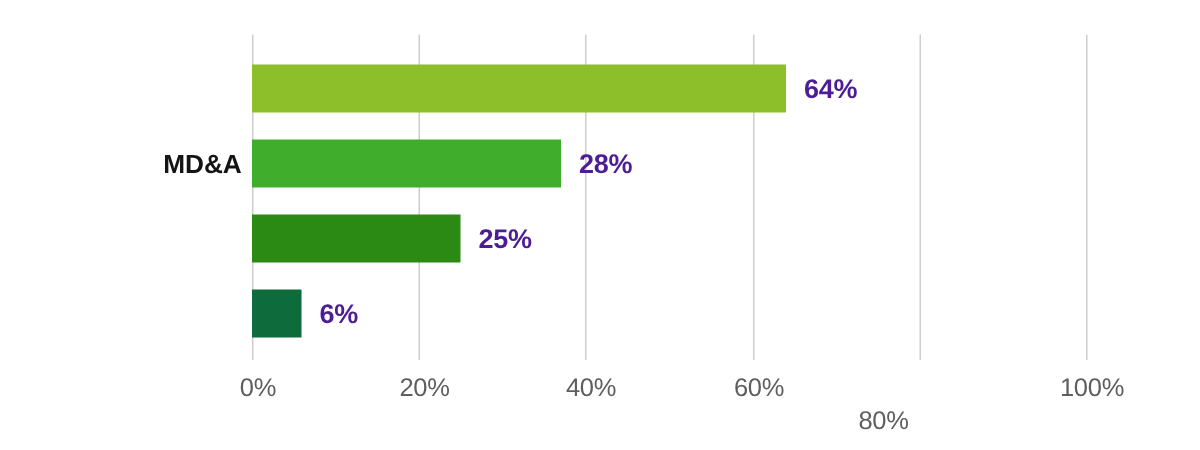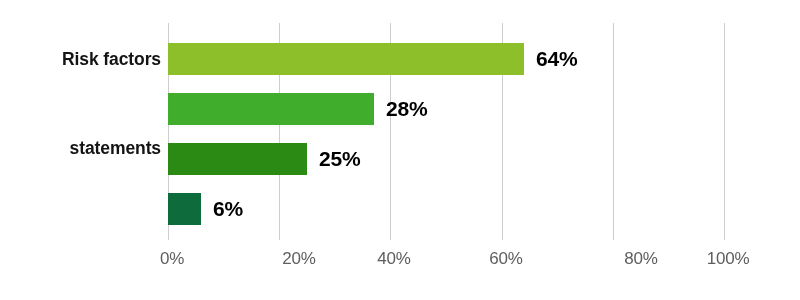--- a/index.html
+++ b/index.html
@@ -43,23 +43,23 @@
     position: absolute;
     left: 0;
     top: 0;
     height: 32px;
   }
   .bar-value {
     position: absolute;
     top: 0;
     height: 32px;
     line-height: 32px;
-    font-size: 21px;
+    font-size: 18px;
     font-weight: bold;
-    color: #000000;
+    color: #4c1d95;
     white-space: nowrap;
     letter-spacing: -0.2px;
   }
 
   
   .cat-label {
     position: absolute;
     right: 0;
     width: 155px;
     text-align: right;
@@ -88,25 +88,24 @@
     white-space: nowrap;
     letter-spacing: -0.2px;
   }
 </style>
 </head>
 <body>
 
 <div id="chart-root">
 
   <div id="cat-labels">
-    <div class="cat-label" style="top:48px;">
-      <div>Risk factors</div>
+    <div class="cat-label" style="top:98px;">
+      <div>MD&amp;A</div>
     </div>
     <div class="cat-label" style="top:137px;">
-      <div>statements</div>
     </div>
   </div>
 
   <div id="plot-area">
 
     <div class="gridline" style="left:0px;"></div>
     <div class="gridline" style="left:111px;"></div>
     <div class="gridline" style="left:222px;"></div>
     <div class="gridline" style="left:334px;"></div>
     <div class="gridline" style="left:445px;"></div>
@@ -129,20 +128,20 @@
 
     <div class="bar-row" style="top:170px;">
       <div class="bar" style="width:33px;background:#0d6b3c;"></div>
       <div class="bar-value" style="left:45px;">6%</div>
     </div>
 
   </div>
 
   <div>
     <div class="tick-label" style="left:172px;">0%</div>
-    <div class="tick-label" style="left:283px;margin-left:16px;">20%</div>
+    <div class="tick-label" style="left:283px;">20%</div>
     <div class="tick-label" style="left:394px;">40%</div>
     <div class="tick-label" style="left:506px;">60%</div>
-    <div class="tick-label" style="left:641px;">80%</div>
+    <div class="tick-label" style="left:589px;margin-top:22px;">80%</div>
     <div class="tick-label" style="left:728px;">100%</div>
   </div>
 
 </div>
 
 </body></html>

